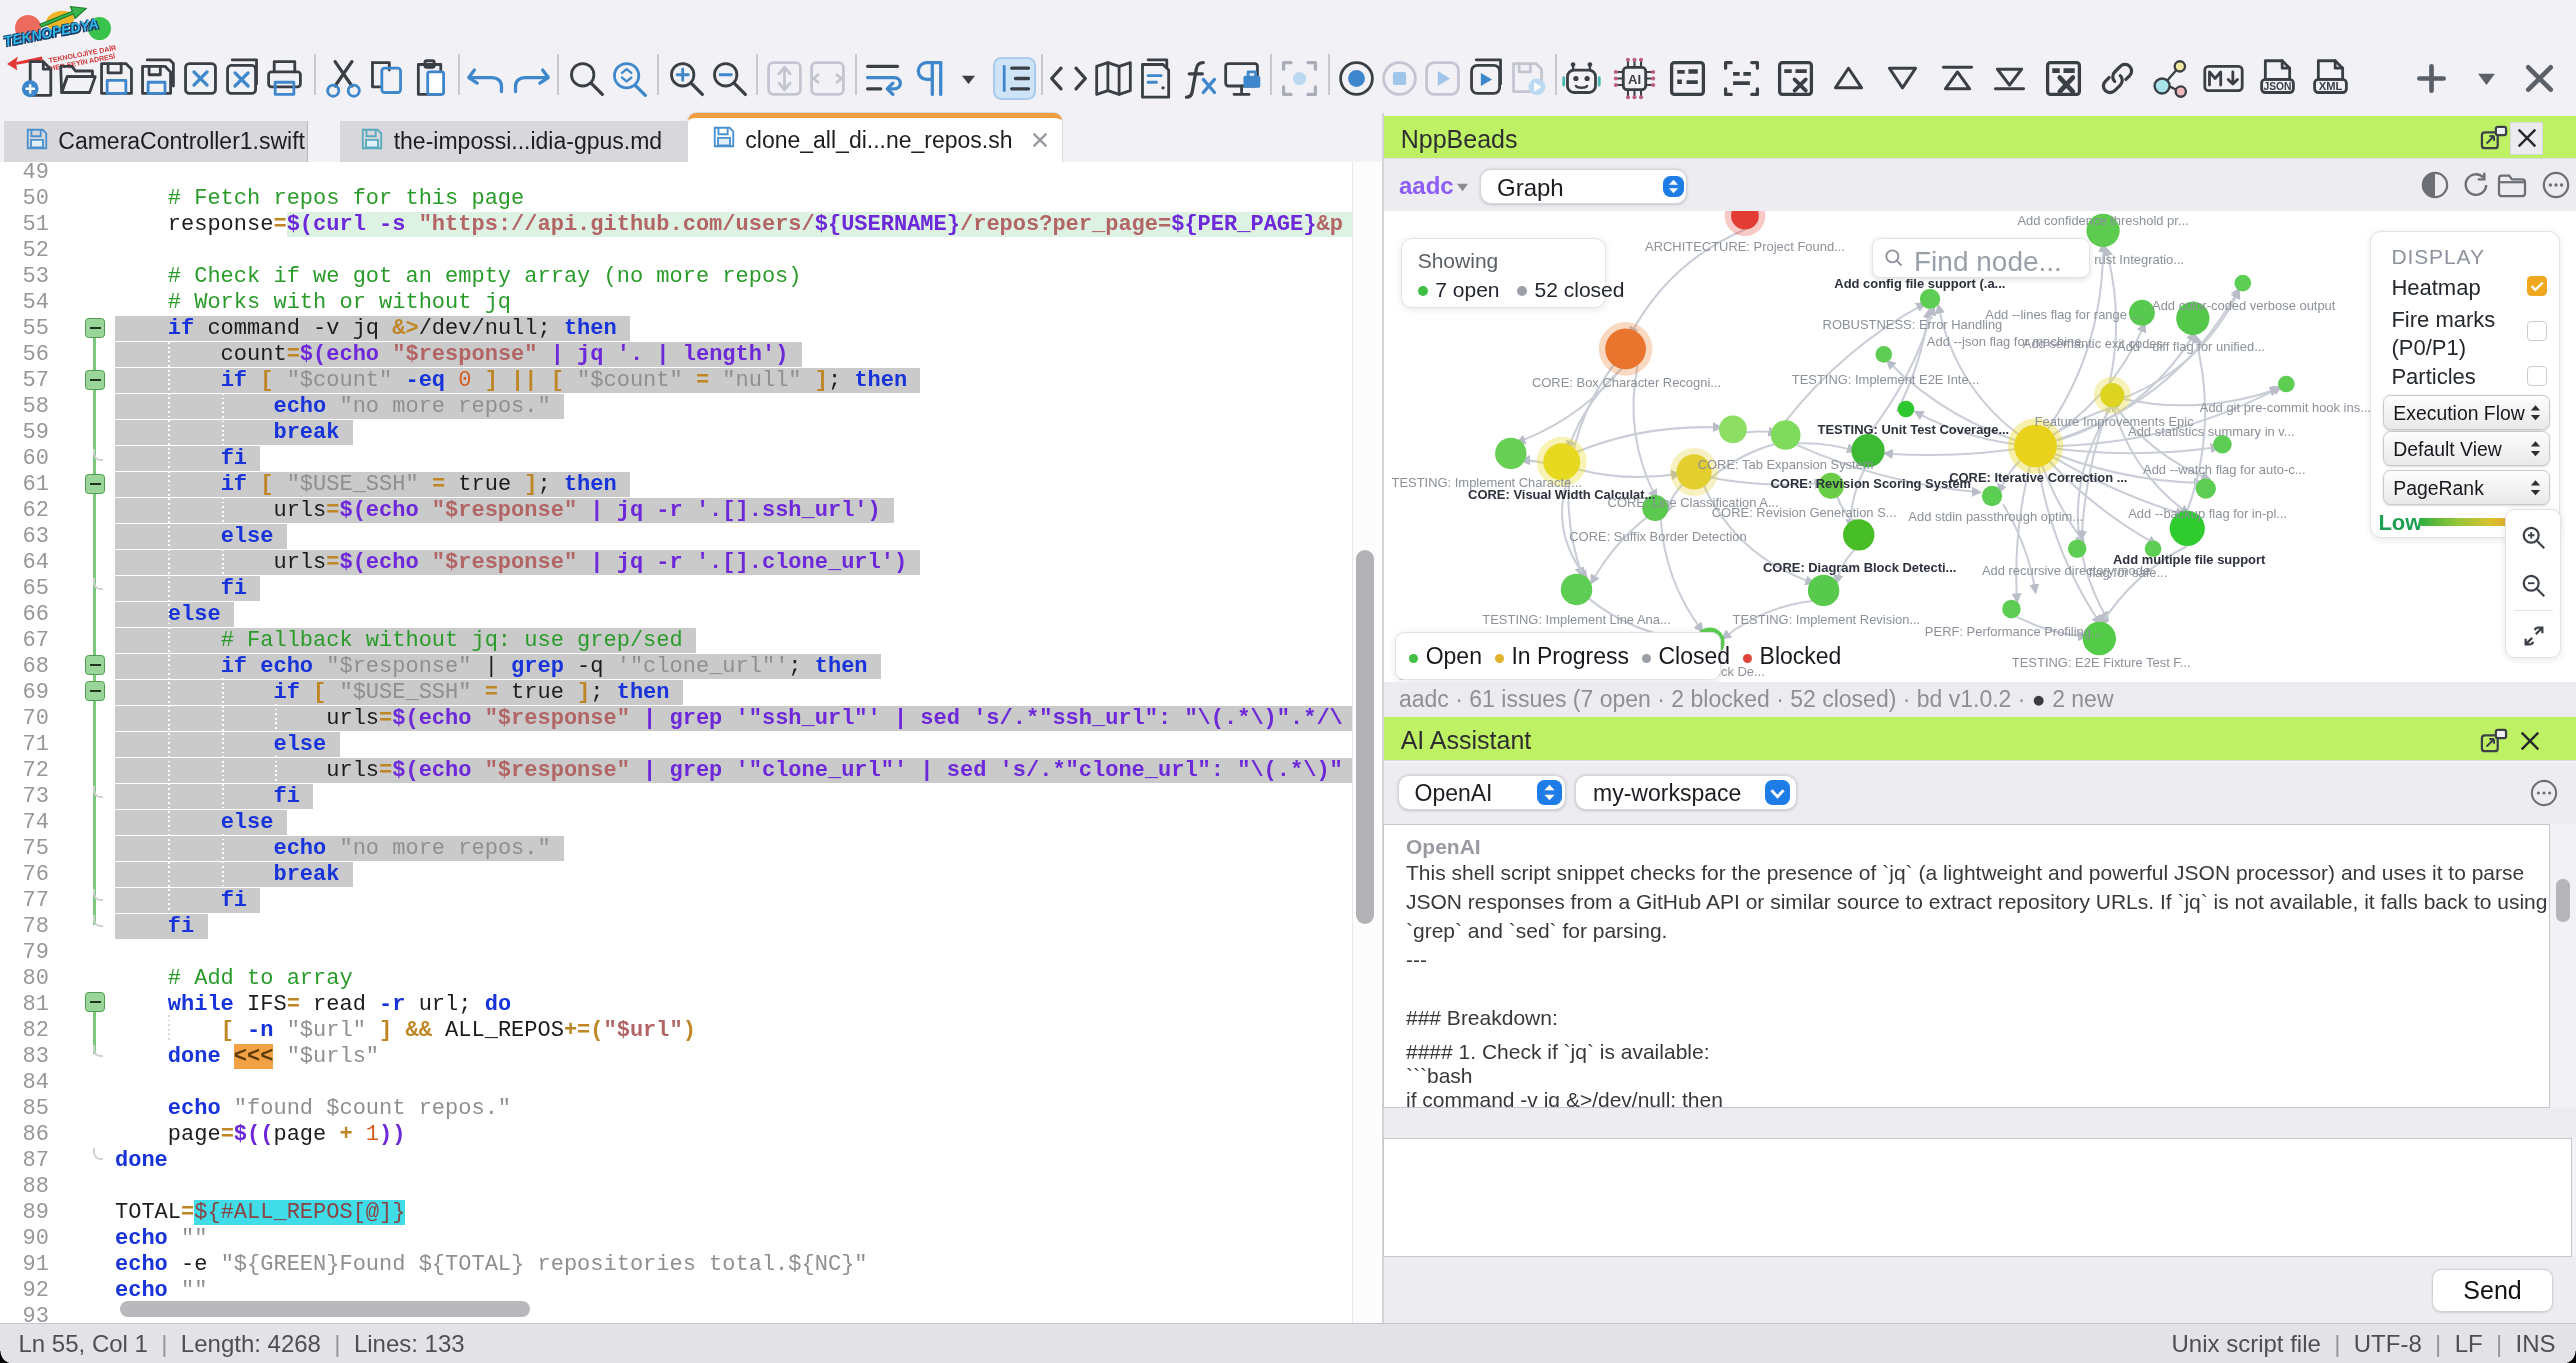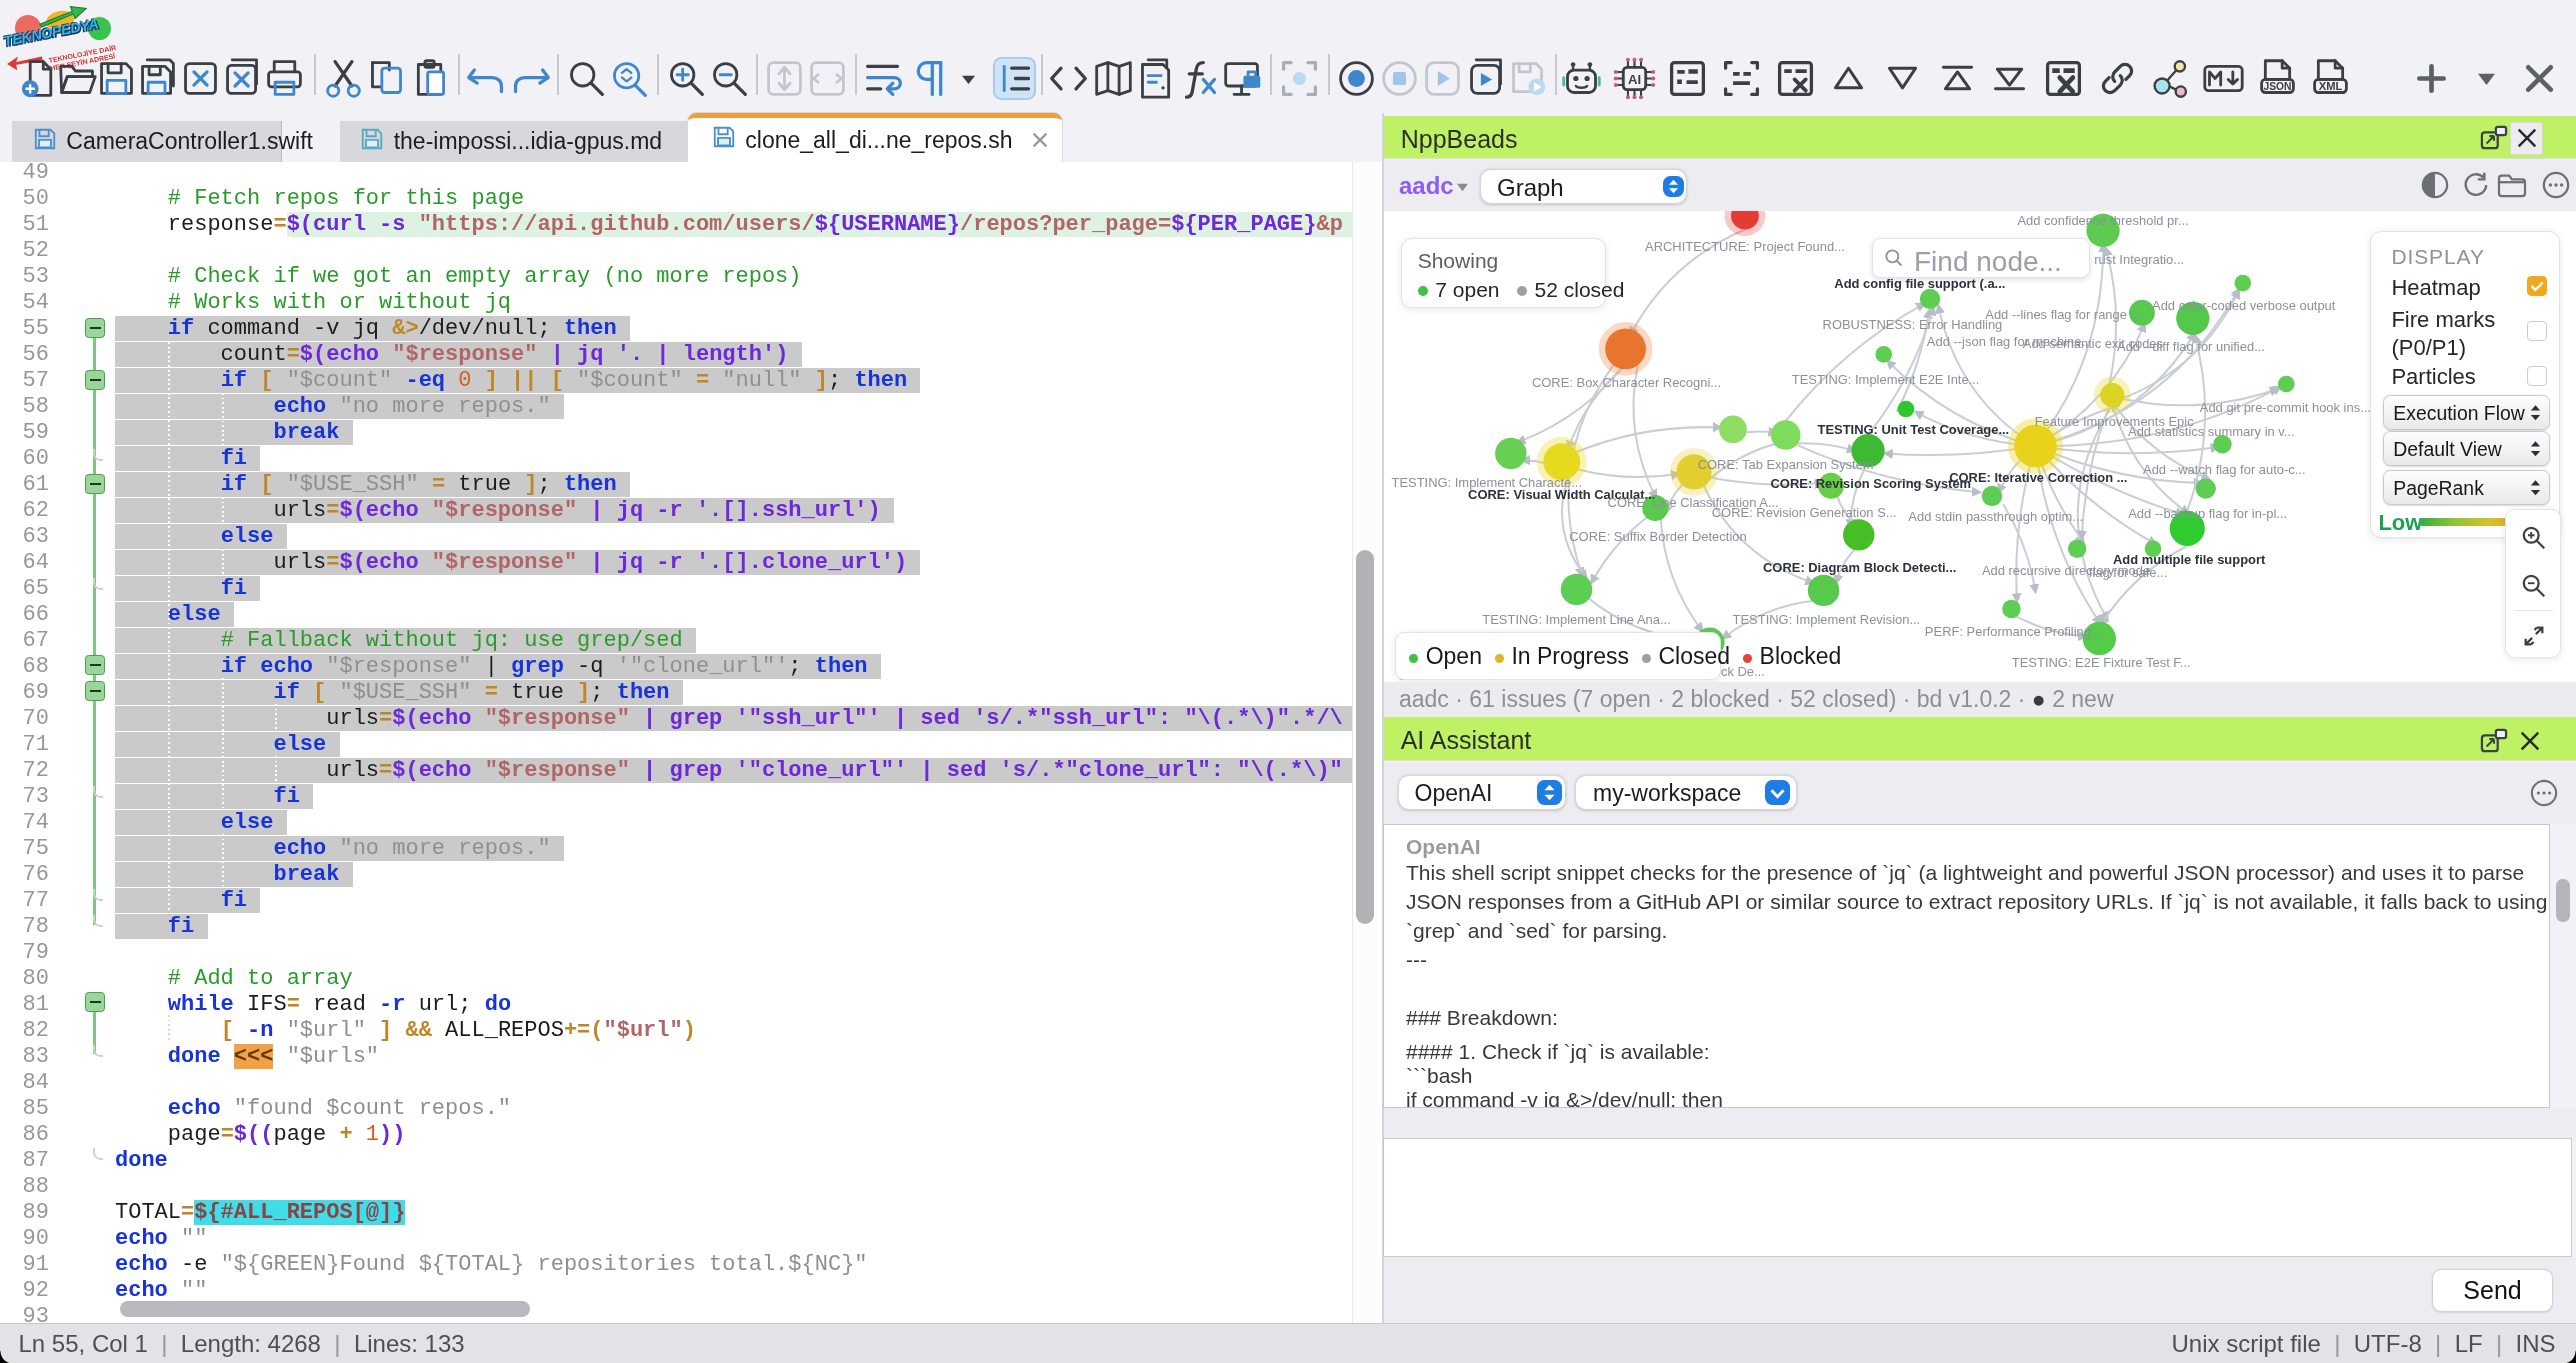--- a/index.html
+++ b/index.html
@@ -21,21 +21,21 @@
 .k{color:#1733d9;font-weight:bold}
 .c{color:#2a9b2a}
 .g{color:#8f8f8f}
 .a{color:#bf8626;font-weight:bold}
 .r{color:#6d28d9;font-weight:bold}
 .rr{color:#b26565;font-weight:bold}
 .n{color:#d45c20}
 .sel{background:#cacaca;padding-right:13.3px}
 .hl51{background:#def2e4}
 .hl3{background:#f2a245;color:#5c3a00;font-weight:bold}
-.hl89{background:#40dce8;color:#8a4444;font-weight:bold}
+.hl89{background:#40dce8;color:#8a4444;font-weight:normal}
 .guide{position:absolute;width:1.9px;background-image:repeating-linear-gradient(to bottom,currentColor 0 1.9px,transparent 1.9px 4.6px)}
 .fold{position:absolute;left:85px;width:20.4px;height:20.4px;background:#9ad69a;border:1.9px solid #4f9e4f;border-radius:3.7px}
 .fold i{position:absolute;left:3.7px;right:3.7px;top:8.3px;height:1.9px;background:#1e351e}
 .rail{position:absolute;left:93px;width:2.8px;background:#7cc87c}
 .fend{position:absolute;left:93px;width:10.2px;height:12px;border-left:2.8px solid #d0d0d0;border-bottom:2.8px solid #d0d0d0;border-radius:0 0 0 7.4px}
 #vsb{position:absolute;left:1352px;top:0;width:25px;height:1161px;background:#fcfcfc;border-left:0.9px solid #e8e8e8}
 #vsb .th{position:absolute;left:2.8px;top:388px;width:18.5px;height:374px;background:#b2b2b6;border-radius:9.3px}
 #hsb{position:absolute;left:120px;top:1139px;width:410px;height:15.7px;background:#b9b9bd;border-radius:8.3px}
 
 #pdiv{position:absolute;left:1382px;top:113px;width:1.9px;height:1210px;background:#d4d3d8}
@@ -335,21 +335,21 @@
     <div class="sep" style="left:557px"></div>
     <div class="sep" style="left:657px"></div>
     <div class="sep" style="left:756px"></div>
     <div class="sep" style="left:855px"></div>
     <div class="sep" style="left:1041px"></div>
     <div class="sep" style="left:1270px"></div>
     <div class="sep" style="left:1328px"></div>
     <div class="sep" style="left:1555px"></div>
   </div>
 <div id="tabbar">
-<div class="tab" style="left:12px;width:270px">
+<div class="tab" style="left:4px;width:304px">
       <span style="margin-left:21px"><svg width="24" height="24" viewBox="0 0 26 26" style="margin:0 9.3px 0 0">
           <path d="M3 3h16l4 4v16H3z" fill="none" stroke="#4a90d0" stroke-width="2"></path>
           <path d="M7 3v7h10V3" fill="none" stroke="#4a90d0" stroke-width="2"></path>
           <path d="M6.5 14h13v8h-13z" fill="#dff0fb" stroke="#4a90d0" stroke-width="2"></path>
         </svg></span>
       <span class="lbl">CameraController1.swift</span>
     </div>
 <div class="tab" style="left:340px;width:349px">
       <span style="margin-left:20.4px"><svg width="24" height="24" viewBox="0 0 26 26" style="margin:0 9.3px 0 0">
           <path d="M3 3h16l4 4v16H3z" fill="none" stroke="#58aabe" stroke-width="2"></path>

